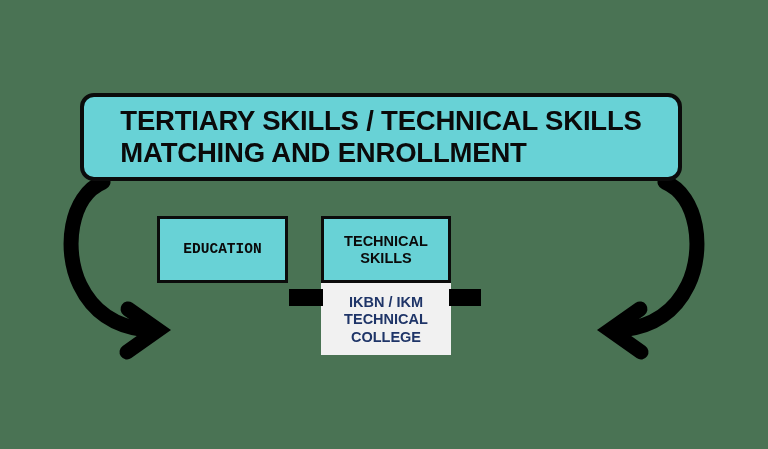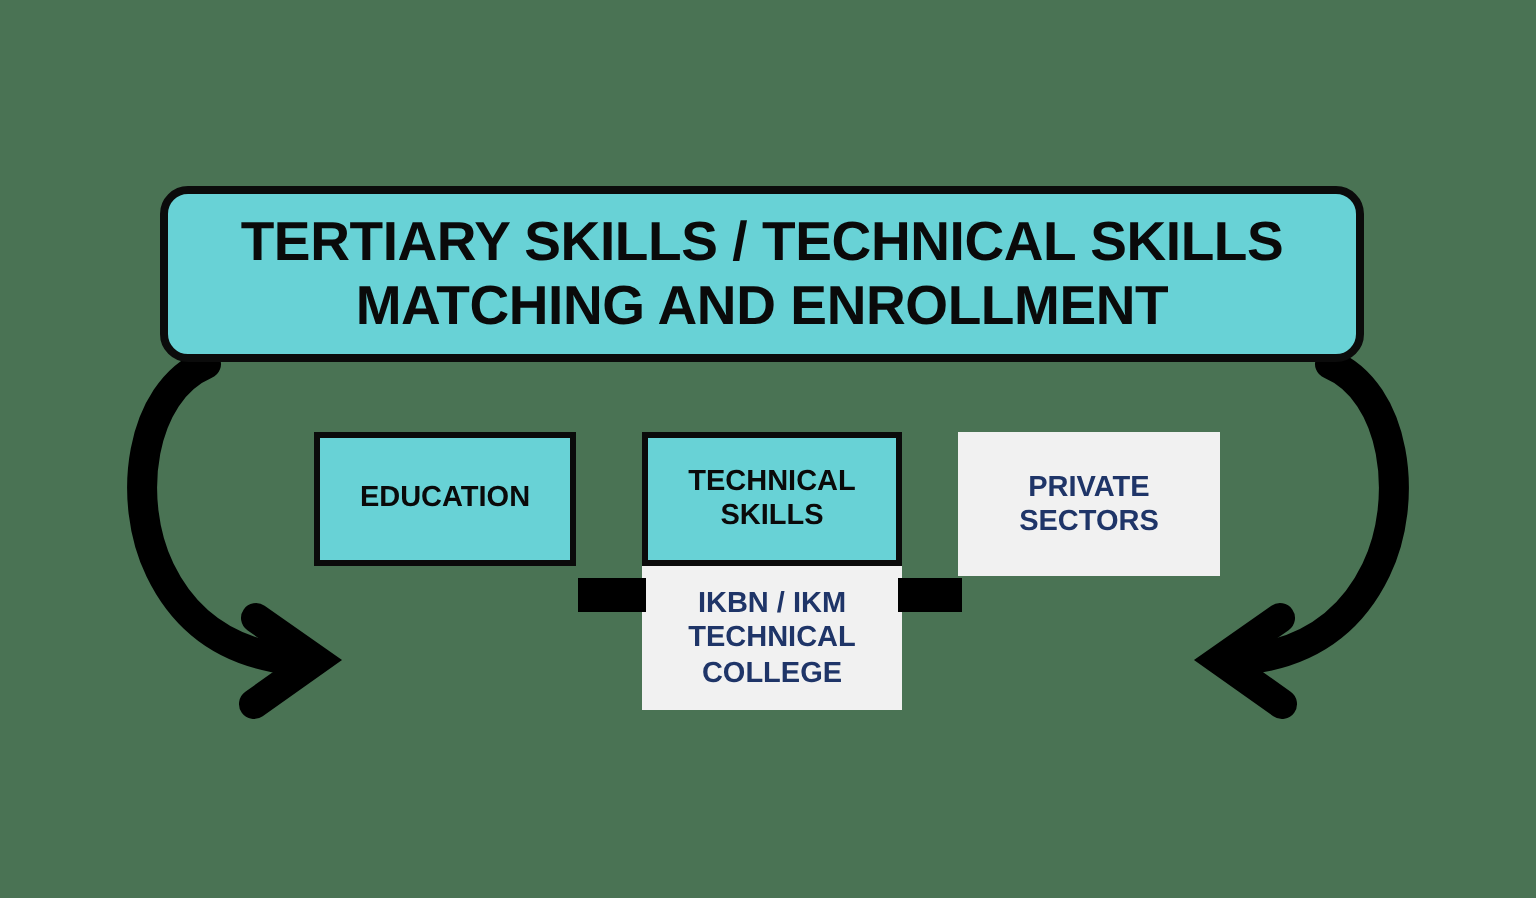--- a/index.html
+++ b/index.html
@@ -35,21 +35,20 @@
     align-items: center;
     justify-content: center;
     z-index: 4;
   }
   #title-text {
     color: #0a0a0a;
     font-size: 27.5px;
     font-weight: bold;
     line-height: 1.16;
     letter-spacing: -0.2px;
-    text-align: center;
     white-space: pre-line;
   }
 
   
   .arrow-svg {
     position: absolute;
     top: 0;
     left: 0;
     width: 768px;
     height: 449px;
@@ -90,21 +89,21 @@
   }
   .proc-body-label {
     color: #1f3568;
     font-size: 14.5px;
     font-weight: bold;
     line-height: 1.2;
     text-align: center;
     white-space: pre-line;
   }
 
-  #box-education { left: 157px; top: 216px; width: 131px; }
+  #box-education { left: 157px; top: 216px; width: 131px; font-family: Liberation Mono, monospace; }
   #box-technical { left: 321px; top: 216px; width: 130px; }
   #box-onjob     { left: 479px; top: 216px; width: 131px; }
 
   
   .connector {
     position: absolute;
     background: #000000;
     height: 17px;
     z-index: 5;
   }
@@ -150,22 +149,18 @@
 SKILLS</div>
     </div>
     <div class="proc-body">
       <div class="proc-body-label">IKBN / IKM
 TECHNICAL
 COLLEGE</div>
     </div>
   </div>
 
   <div class="proc-box" id="box-onjob">
-    <div class="proc-body">
-      <div class="proc-body-label">PRIVATE
-SECTORS</div>
-    </div>
   </div>
 
   <div class="connector" id="connector-1"></div>
   <div class="connector" id="connector-2"></div>
 
 </div>
 
 </body></html>

